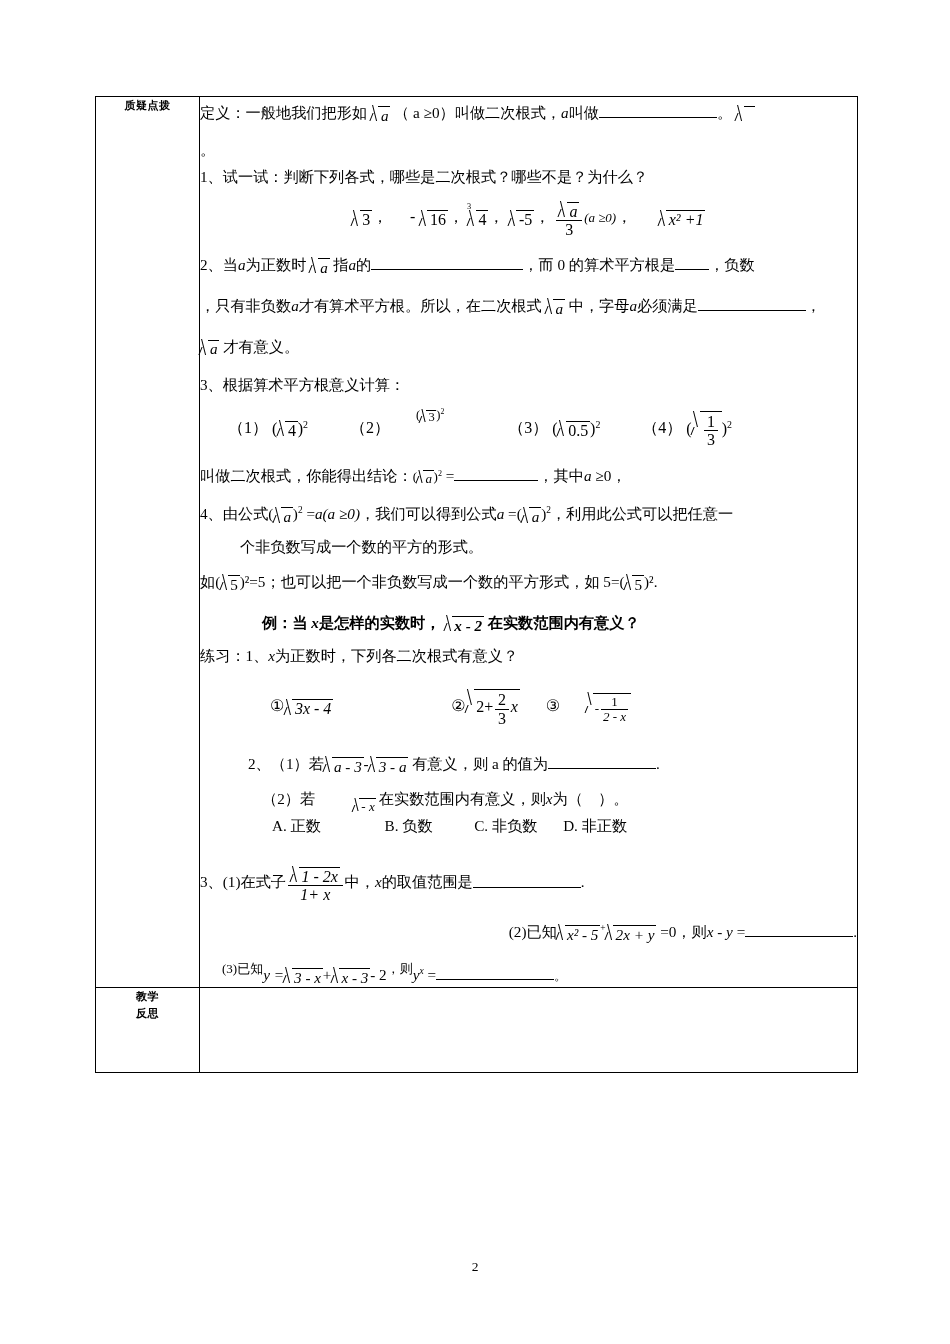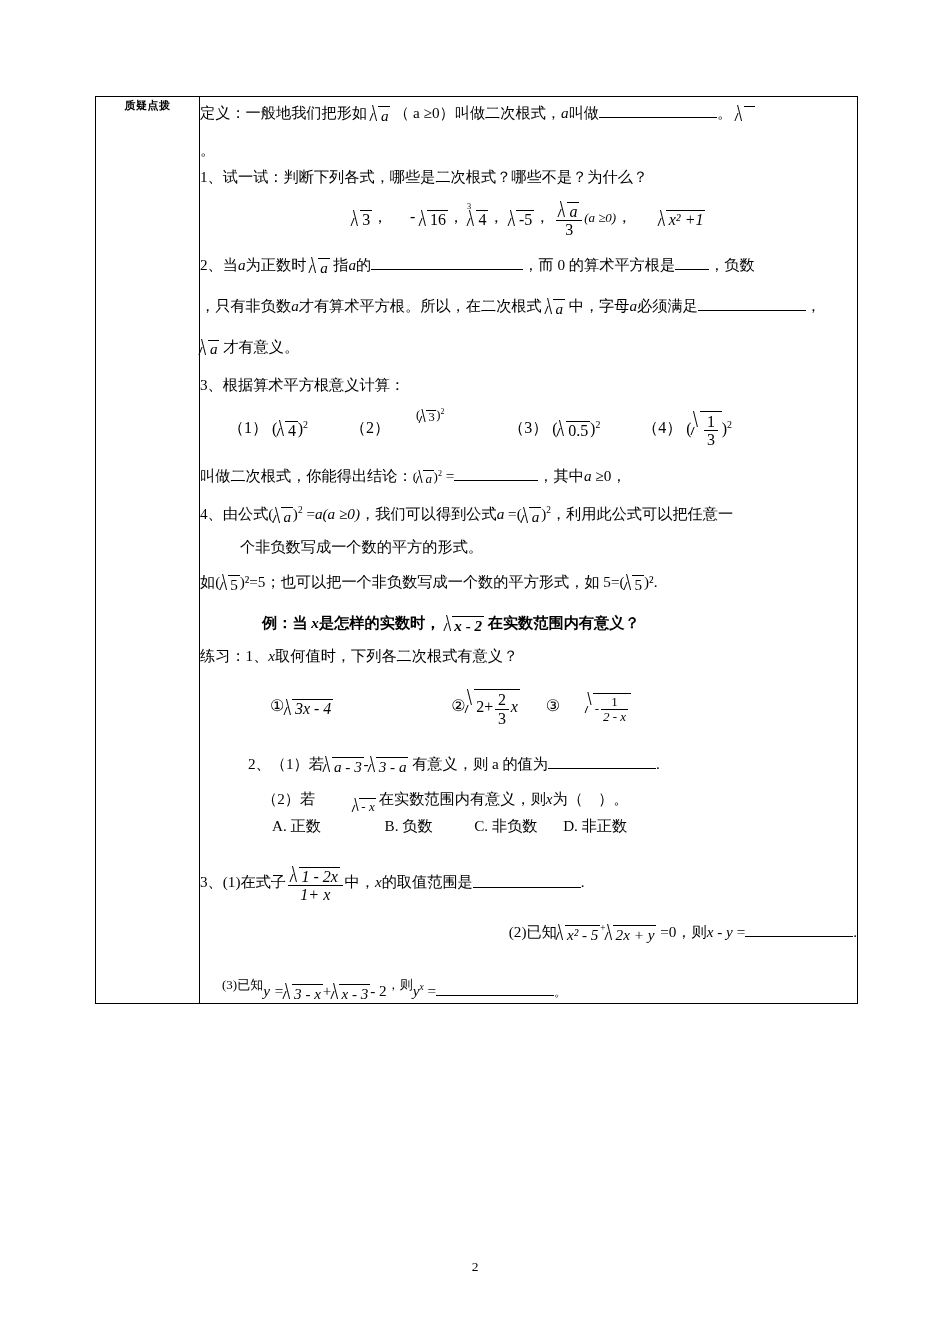--- a/index.html
+++ b/index.html
@@ -330,21 +330,21 @@
           <div class="ln indent2" style="margin-top:18px;">
             <span>例：当</span> <span class="it">x</span><span>是怎样的实数时，</span>
             <span class="rad">
                 <span class="tick"></span>
                 <span class="bar it">x - 2</span>
               </span>
             <span>在实数范围内有意义？</span>
           </div>
 
           <div class="ln" style="margin-top:10px;">
-            <span>练习：1、</span><span class="it">x</span><span>取何值时，下列各二次根式有意义？</span>
+            <span>练习：1、</span><span class="it">x</span><span>为正数时，下列各二次根式有意义？</span>
           </div>
           <div class="ln" style="margin-top:22px; padding-left:70px; font-size:16px;">
             <span>①</span><span class="rad">
                 <span class="tick"></span>
                 <span class="bar it">3x - 4</span>
               </span>
             <span class="gap-xl"></span><span class="gap-md"></span>
             <span>②</span><span class="rad">
                 <span class="tick"></span>
                 <span class="bar"><span>2+</span><span class="frac"><span class="num">2</span><span class="den">3</span></span><span class="it">x</span></span>
@@ -395,31 +395,38 @@
           </div>
           <div class="ln indent3" style="margin-top:18px;text-align:right;">
             <span>(2)已知</span><span class="rad">
                 <span class="tick"></span>
                 <span class="bar it"><span>x² - 5</span></span>
               </span><span class="supn">+</span><span class="rad">
                 <span class="tick"></span>
                 <span class="bar it">2x + y</span>
               </span><span> =0，则</span><span class="it">x - y</span><span> =</span><span class="blank b-lg"></span><span>.</span>
           </div>
-          <div class="ln indent3" style="margin-top:36px;">
+          <div class="ln indent3" style="margin-top:20px;">
             <span class="small" style="position:relative; top:-7px;">(3)已知</span><span class="it">y =</span><span class="rad">
                 <span class="tick"></span>
                 <span class="bar it">3 - x</span>
               </span><span>+</span><span class="rad">
                 <span class="tick"></span>
                 <span class="bar it">x - 3</span>
               </span><span>- 2</span><span class="small" style="position:relative; top:-7px;">，则</span><span class="it">y</span><span class="sup">x</span><span> =</span><span class="blank b-xl"></span><span class="small">。</span>
           </div>
 
         </td>
       </tr>
 
+      <tr>
+        <td class="col-label cell-reflect">
+          <div class="label-text">教学</div>
+          <div class="label-text">反思</div>
+        </td>
+        <td class="col-body cell-reflect"></td>
+      </tr>
     </tbody>
   </table>
 
   <div class="page-num">2</div>
 
 </div>
 
 </body></html>

